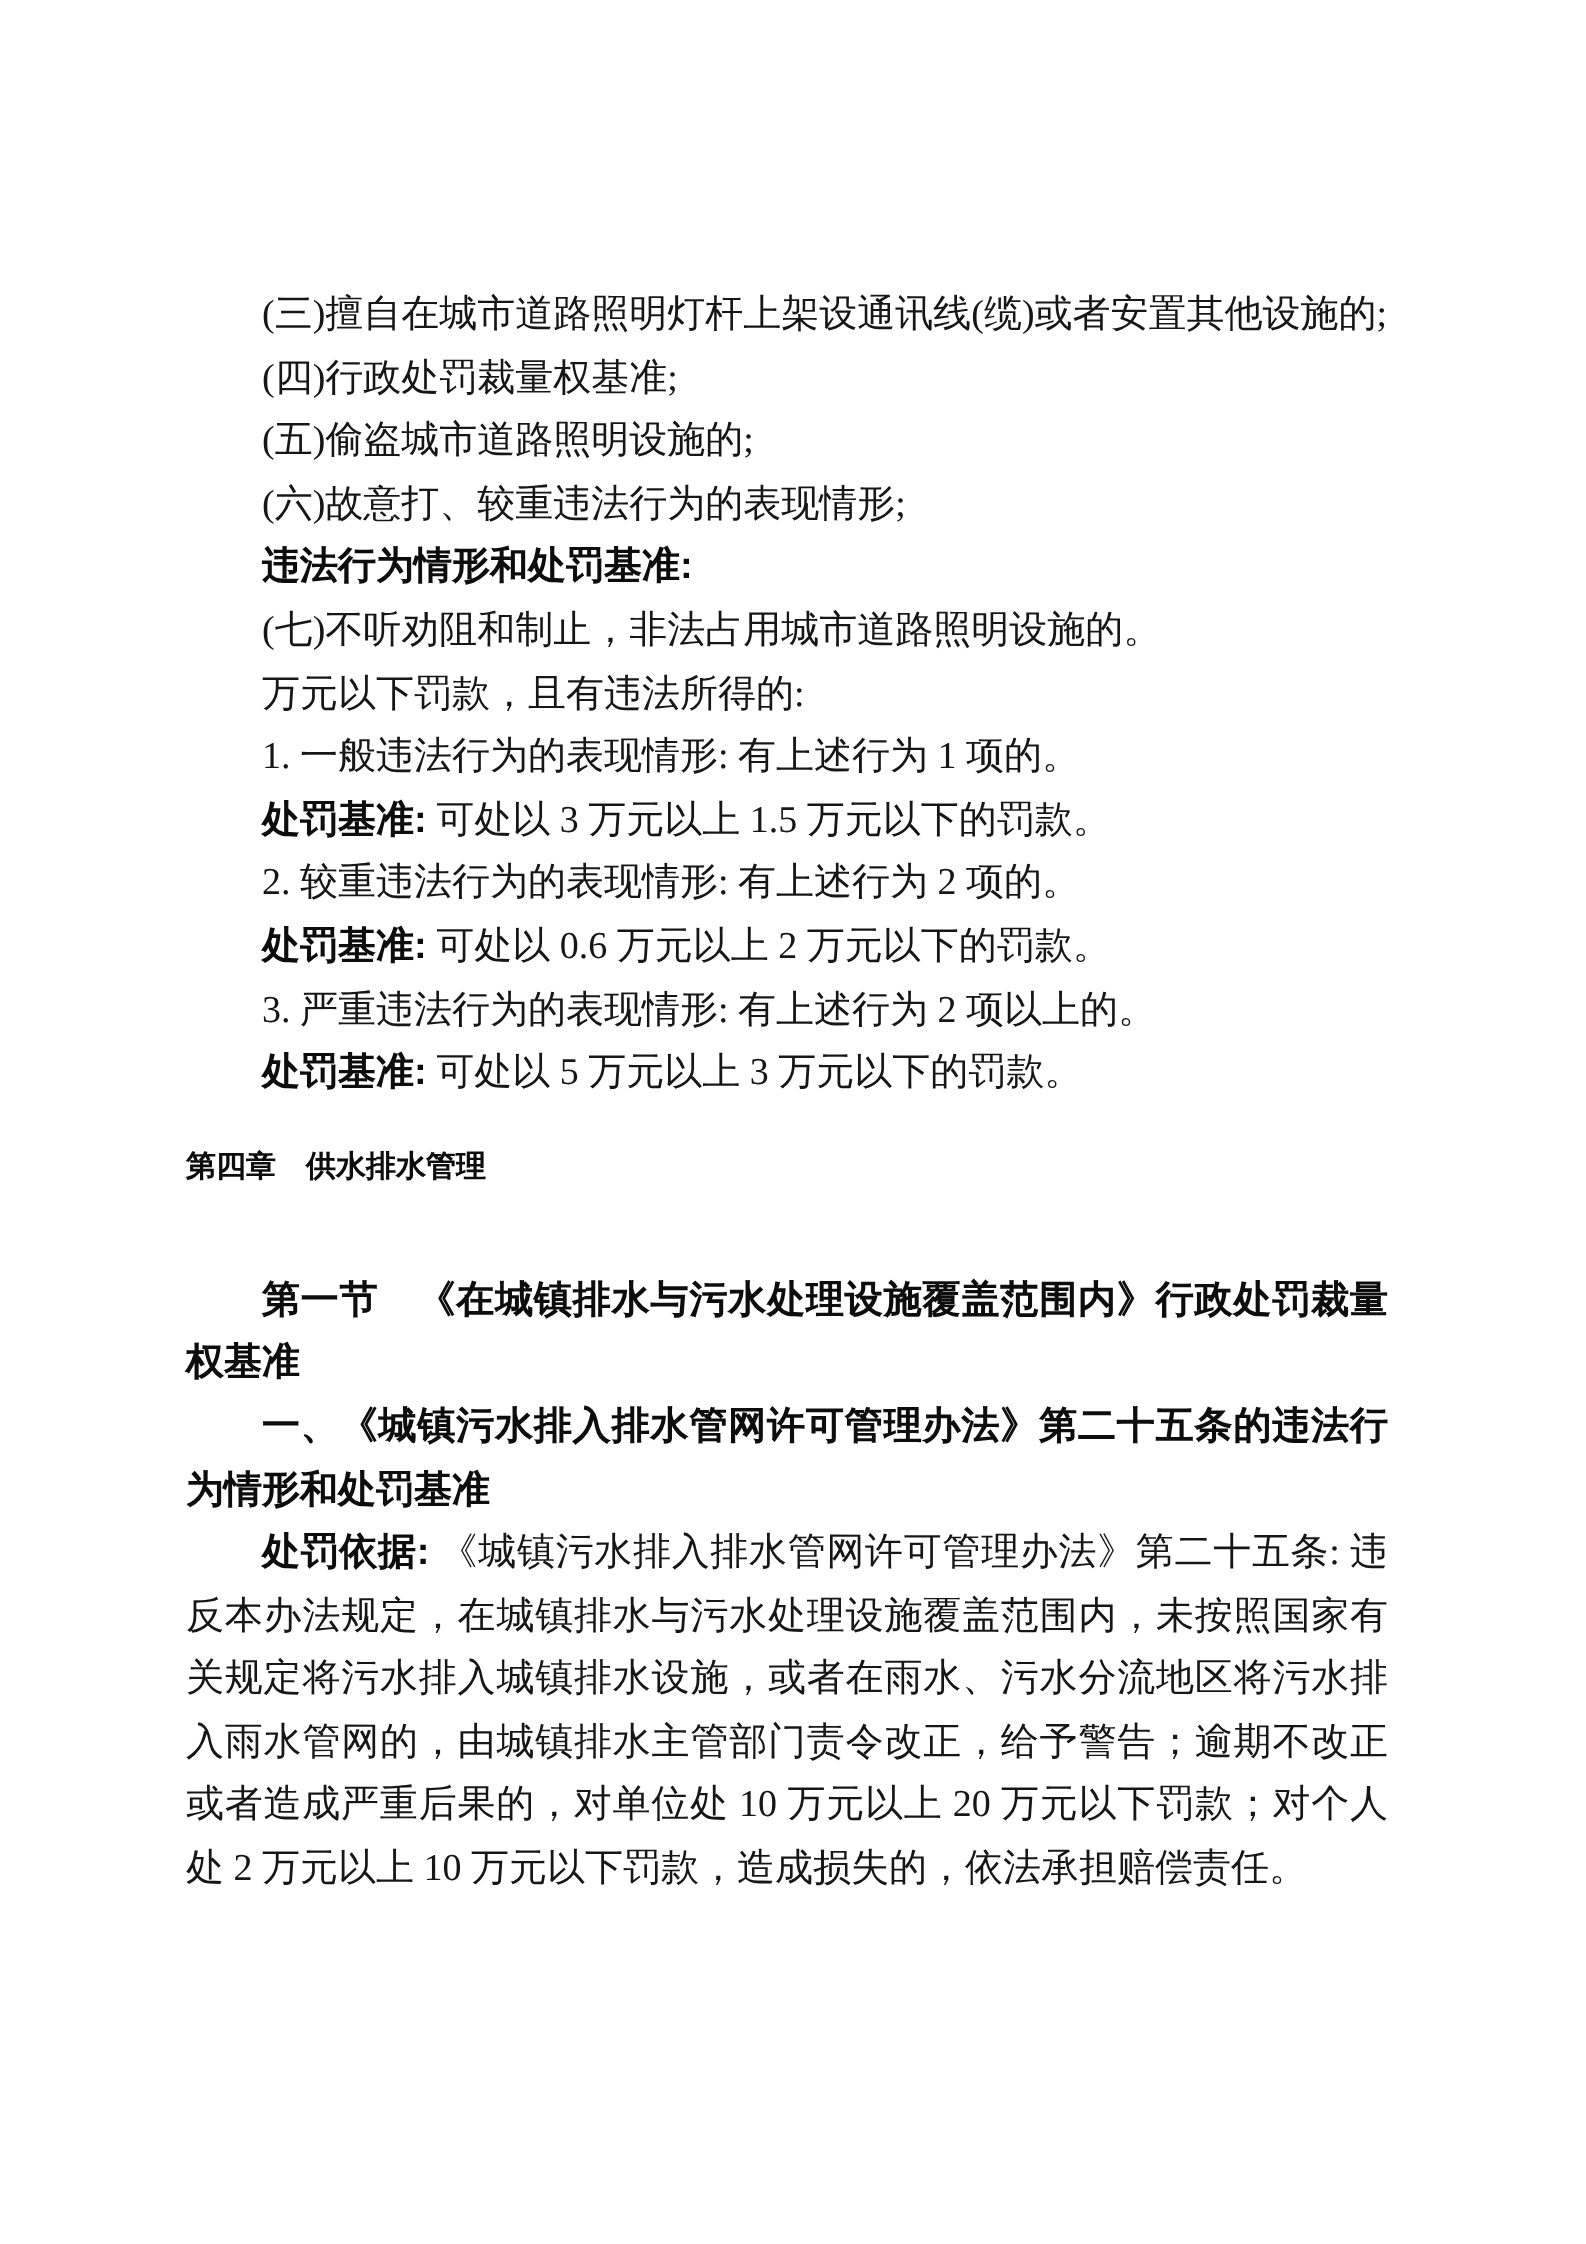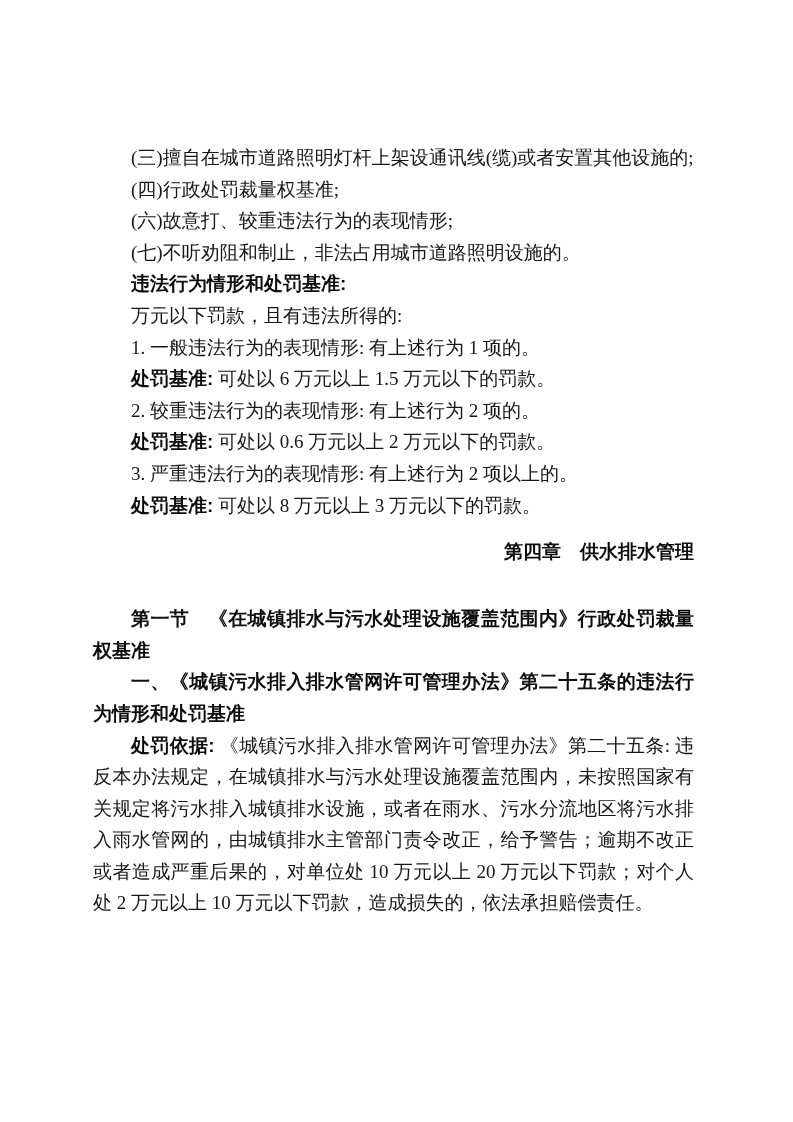--- a/index.html
+++ b/index.html
@@ -33,23 +33,23 @@
     text-indent: 2em;
   }
   .hei {
     font-family: "Liberation Sans", "DejaVu Sans", sans-serif;
     font-weight: bold;
     color: #0d0d0d;
   }
   .chapter {
     margin: 14px 0 34px 0;
     padding: 0;
-    font-size: 19px;
+    font-size: 15px;
     line-height: 34px;
-    text-align: right;
+    text-align: left;
     text-indent: 0;
   }
   .page-number {
     position: absolute;
     left: 0;
     top: 1031px;
     width: 100%;
     text-align: center;
     font-size: 15px;
     line-height: 20px;
@@ -57,34 +57,35 @@
   }
 </style>
 </head>
 <body>
 
 <div class="page">
   <main class="content">
 
     <p class="para">(三)擅自在城市道路照明灯杆上架设通讯线(缆)或者安置其他设施的;</p>
     <p class="para">(四)行政处罚裁量权基准;</p>
+    <p class="para">(五)偷盗城市道路照明设施的;</p>
     <p class="para">(六)故意打、较重违法行为的表现情形;</p>
+    <p class="para hei">违法行为情形和处罚基准:</p>
+
     <p class="para">(七)不听劝阻和制止，非法占用城市道路照明设施的。</p>
-
-    <p class="para hei">违法行为情形和处罚基准:</p>
     <p class="para">万元以下罚款，且有违法所得的:</p>
 
     <p class="para">1.  一般违法行为的表现情形: 有上述行为 1 项的。</p>
-    <p class="para"><b class="hei">处罚基准:</b><span>  可处以 6 万元以上 1.5 万元以下的罚款。</span></p>
+    <p class="para"><b class="hei">处罚基准:</b><span>  可处以 3 万元以上 1.5 万元以下的罚款。</span></p>
 
     <p class="para">2.  较重违法行为的表现情形: 有上述行为 2 项的。</p>
     <p class="para"><b class="hei">处罚基准:</b><span>  可处以 0.6 万元以上 2 万元以下的罚款。</span></p>
 
     <p class="para">3.  严重违法行为的表现情形: 有上述行为 2 项以上的。</p>
-    <p class="para"><b class="hei">处罚基准:</b><span>  可处以 8 万元以上 3 万元以下的罚款。</span></p>
+    <p class="para"><b class="hei">处罚基准:</b><span>  可处以 5 万元以上 3 万元以下的罚款。</span></p>
 
     <h1 class="chapter hei">第四章　供水排水管理</h1>
 
     <p class="para hei">第一节　《在城镇排水与污水处理设施覆盖范围内》行政处罚裁量权基准</p>
     <p class="para hei">一、《城镇污水排入排水管网许可管理办法》第二十五条的违法行为情形和处罚基准</p>
 
     <p class="para"><b class="hei">处罚依据:</b><span>  《城镇污水排入排水管网许可管理办法》第二十五条: 违反本办法规定，在城镇排水与污水处理设施覆盖范围内，未按照国家有关规定将污水排入城镇排水设施，或者在雨水、污水分流地区将污水排入雨水管网的，由城镇排水主管部门责令改正，给予警告；逾期不改正或者造成严重后果的，对单位处 10 万元以上 20 万元以下罚款；对个人处 2 万元以上 10 万元以下罚款，造成损失的，依法承担赔偿责任。</span></p>
 
   </main>
 

